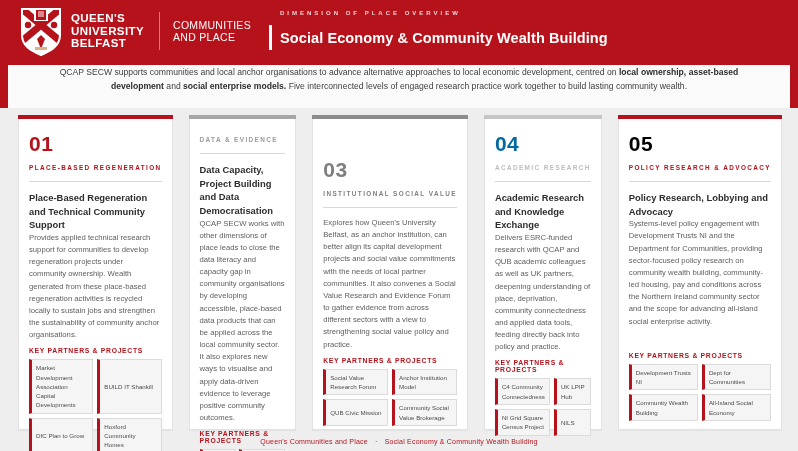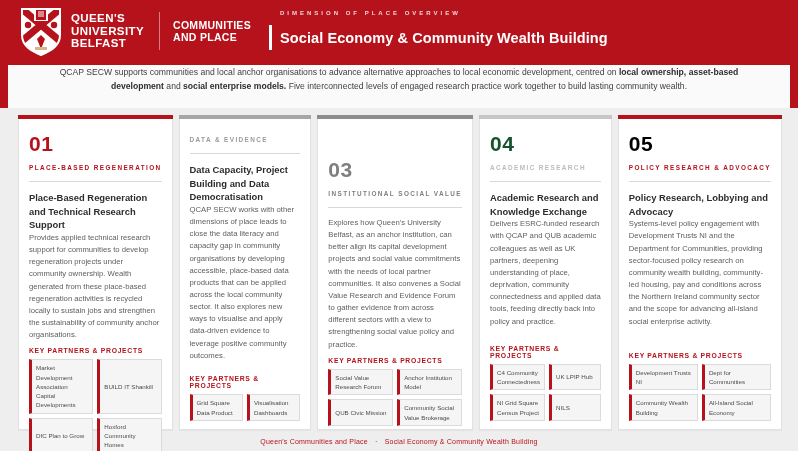--- a/index.html
+++ b/index.html
@@ -19,21 +19,21 @@
     position:absolute;top:0;left:0;right:0;height:62px;
     display:flex;align-items:center;padding:0 0 0 20px;box-sizing:border-box;
   }
   .crest{width:42px;height:50px;flex:0 0 auto;margin-top:1px;}
   .qub-wordmark{
     color:#fff;font-weight:bold;font-size:11.5px;line-height:1.1;
     letter-spacing:.4px;margin-left:9px;text-transform:uppercase;
   }
   .vdiv1{width:1px;height:38px;background:rgba(255,255,255,.45);margin:0 13px 0 15px;}
   .cap-wordmark{
-    color:#fff;font-weight:bold;font-size:10.5px;line-height:1.18;letter-spacing:.3px;
+    color:#fff;font-weight:normal;font-size:10.5px;line-height:1.18;letter-spacing:.3px;
   }
   .title-block{margin-left:18px;display:flex;flex-direction:column;align-self:flex-start;padding-top:10px;}
   .kicker{
     color:rgba(255,255,255,.82);font-size:6px;font-weight:bold;
     letter-spacing:3px;padding-left:11px;
   }
   .title-row{display:flex;align-items:center;margin-top:9px;}
   .title-bar{width:3px;height:25px;background:#fff;margin-right:8px;flex:0 0 auto;}
   .page-title{color:#fff;font-weight:bold;font-size:14.5px;letter-spacing:.1px;}
   
@@ -41,21 +41,21 @@
     position:absolute;left:8px;right:8px;top:65px;height:43px;
     background:#fbfafa;
     display:flex;justify-content:center;
     text-align:center;box-sizing:border-box;padding:0 28px;
   }
   .intro-text{font-size:8.6px;line-height:1.65;color:#3f3f3f;}
   .intro-text b{color:#2e2e2e;}
   
   .cards{
     position:absolute;top:115px;left:18px;right:16px;
-    display:flex;gap:6px;
+    display:flex;gap:16px;
   }
   .card-col{flex:1 1 0;display:flex;flex-direction:column;}
   .bar{height:4px;background:#b5121b;}
   .card{
     background:#fff;border:1px solid #e3e2e2;border-top:none;
     height:311px;box-sizing:border-box;
     padding:9px 10px 8px 10px;
     display:flex;flex-direction:column;
     box-shadow:0 1px 1px rgba(0,0,0,.04);
   }
@@ -123,21 +123,21 @@
 </div>
 
 <div class="cards">
 
   <div class="card-col">
     <div class="bar" style="background: rgb(181, 18, 27);"></div>
     <div class="card">
       <div class="num" style="color: rgb(181, 18, 27);">01</div>
       <div class="label" style="color: rgb(181, 18, 27);">PLACE-BASED REGENERATION</div>
       <hr class="card-hr">
-      <div class="card-title">Place-Based Regeneration and Technical Research Support</div>
+      <div class="card-title">Place-Based Regeneration and Technical Community Support</div>
       <div class="card-body">Provides applied technical research support for communities to develop regeneration projects under community ownership. Wealth generated from these place-based regeneration activities is recycled locally to sustain jobs and strengthen the sustainability of community anchor organisations.</div>
       <div class="partners-heading">KEY PARTNERS &amp; PROJECTS</div>
       <div class="tags">
         <div class="tag">Market Development Association Capital Developments</div>
         <div class="tag">BUILD IT Shankill</div>
         <div class="tag">DfC Plan to Grow</div>
         <div class="tag">Hoxford Community Homes</div>
       </div>
     </div>
   </div>
@@ -171,21 +171,21 @@
         <div class="tag">Anchor Institution Model</div>
         <div class="tag">QUB Civic Mission</div>
         <div class="tag">Community Social Value Brokerage</div>
       </div>
     </div>
   </div>
 
   <div class="card-col">
     <div class="bar" style="background: rgb(199, 198, 198);"></div>
     <div class="card">
-      <div class="num" style="color: #14532d;">04</div>
+      <div class="num" style="color: #0369a1;">04</div>
       <div class="label" style="color: rgb(188, 188, 188);">ACADEMIC RESEARCH</div>
       <hr class="card-hr">
       <div class="card-title">Academic Research and Knowledge Exchange</div>
       <div class="card-body">Delivers ESRC-funded research with QCAP and QUB academic colleagues as well as UK partners, deepening understanding of place, deprivation, community connectedness and applied data tools, feeding directly back into policy and practice.</div>
       <div class="partners-heading">KEY PARTNERS &amp; PROJECTS</div>
       <div class="tags">
         <div class="tag">C4 Community Connectedness</div>
         <div class="tag">UK LPIP Hub</div>
         <div class="tag">NI Grid Square Census Project</div>
         <div class="tag">NILS</div>

